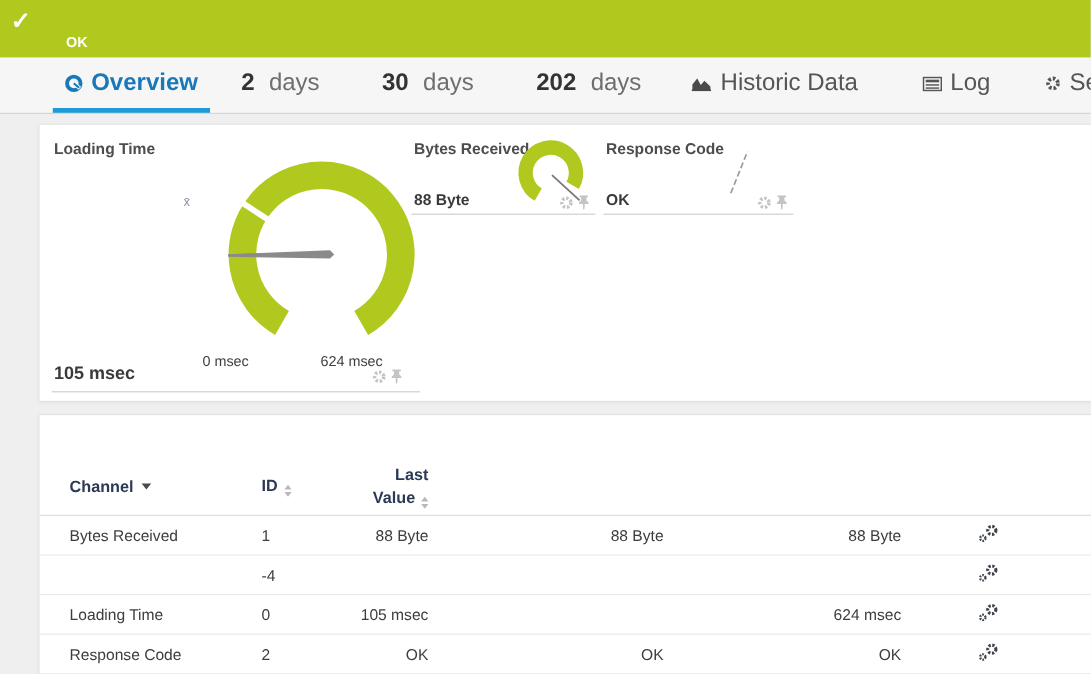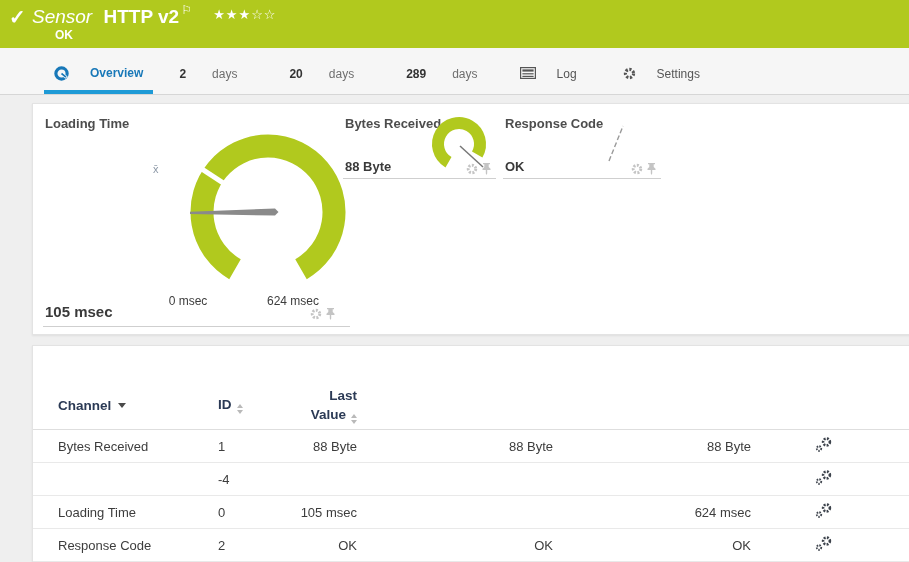--- a/index.html
+++ b/index.html
@@ -16,21 +16,21 @@
   .hdr-titlebox { position:absolute; left:32px; top:3px; font-size:19px; white-space:nowrap; }
   .hdr-prefix { font-style:italic; font-weight:400; }
   .hdr-title { font-weight:bold; margin-left:6px; }
   .hdr-flag { font-size:12px; vertical-align:9px; margin-left:2px; }
   .hdr-stars { font-size:13px; letter-spacing:1px; margin-left:16px; vertical-align:4px; }
   .hdr-status { position:absolute; left:55px; top:28px; font-size:12px; font-weight:bold; }
 
   
   .tabs { position:absolute; top:48px; left:0; width:909px; height:47px; background:#f6f6f6;
           border-bottom:1px solid #d6d6d6; display:flex; align-items:flex-end; padding-left:44px; }
-  .tab { display:flex; align-items:flex-start; gap:21px; padding:0 10px 13px 10px; font-size:12px;
+  .tab { display:flex; align-items:center; gap:7px; padding:0 10px 13px 10px; font-size:20px;
          color:#555; position:relative; white-space:nowrap; cursor:pointer; }
   .tab.active { color:#1878b8; font-weight:bold; }
   .tab.active::after { content:""; position:absolute; left:0; right:0; bottom:0; height:4px; background:#1e9ad6; }
   .tab .num { font-weight:bold; color:#333; margin-right:5px; }
   .tab .unit { color:#6e6e6e; }
   .mr-a{margin-right:16px} .mr-b{margin-right:28px} .mr-c{margin-right:32px}
   .mr-d{margin-right:32px} .mr-e{margin-right:22px} .mr-f{margin-right:34px} .mr-g{margin-right:26px}
   .tab svg { display:block; }
 
   
@@ -64,48 +64,50 @@
   .s-dn { border-top:4px solid #b9b9b9; }
   .caret-down { display:inline-block; width:0; height:0; border-left:4px solid transparent;
                 border-right:4px solid transparent; border-top:5px solid #4a4a4a; margin-left:7px; vertical-align:2px; }
   svg { overflow:visible; }
 </style>
 </head>
 <body>
 
 <div class="hdr">
   <span class="hdr-check">✓</span>
-  <div class="hdr-titlebox">
-    <span class="hdr-prefix">Sensor</span>
-    <span class="hdr-title">HTTP v2</span><span class="hdr-flag">⚐</span>
-    <span class="hdr-stars">★★★☆☆</span>
-  </div>
   <div class="hdr-status">OK</div>
 </div>
 
 <div class="tabs">
   <div class="tab active mr-a">
     <svg width="15" height="15" viewBox="0 0 16 16">
       <circle cx="8" cy="8" r="6" fill="none" stroke="#1878b8" stroke-width="3.4"></circle>
       <line x1="8" y1="8" x2="13.4" y2="12.4" stroke="#ffffff" stroke-width="3.4"></line>
       <line x1="8" y1="8" x2="12.8" y2="11.8" stroke="#1878b8" stroke-width="1.8"></line>
     </svg>
     <span>Overview</span>
   </div>
   <div class="tab mr-c">
     <span class="num">2</span>
       <span class="unit">days</span>
   </div>
   <div class="tab mr-d">
-    <span class="num">20</span>
+    <span class="num">30</span>
       <span class="unit">days</span>
   </div>
   <div class="tab mr-e">
-    <span class="num">289</span>
+    <span class="num">202</span>
       <span class="unit">days</span>
+  </div>
+  <div class="tab mr-f">
+    <svg width="17" height="13" viewBox="0 0 17 13">
+      <path d="M1 12 V7.5 L5 2.5 L8 7.8 L11 4.2 L16 9 V12 Z" fill="#4a4a4a"></path>
+      <line x1="0.5" y1="12.2" x2="16.5" y2="12.2" stroke="#4a4a4a" stroke-width="1.4"></line>
+    </svg>
+    <span>Historic Data</span>
   </div>
   <div class="tab mr-g">
     <svg width="16" height="12" viewBox="0 0 16 12">
       <rect x="0.6" y="0.6" width="14.8" height="10.8" fill="none" stroke="#555" stroke-width="1.2"></rect>
       <rect x="2.4" y="2.4" width="11.2" height="2.2" fill="#555"></rect>
       <line x1="2.4" y1="6.8" x2="13.6" y2="6.8" stroke="#555" stroke-width="1.2"></line>
       <line x1="2.4" y1="9.4" x2="13.6" y2="9.4" stroke="#555" stroke-width="1.2"></line>
     </svg>
     <span>Log</span>
   </div>

